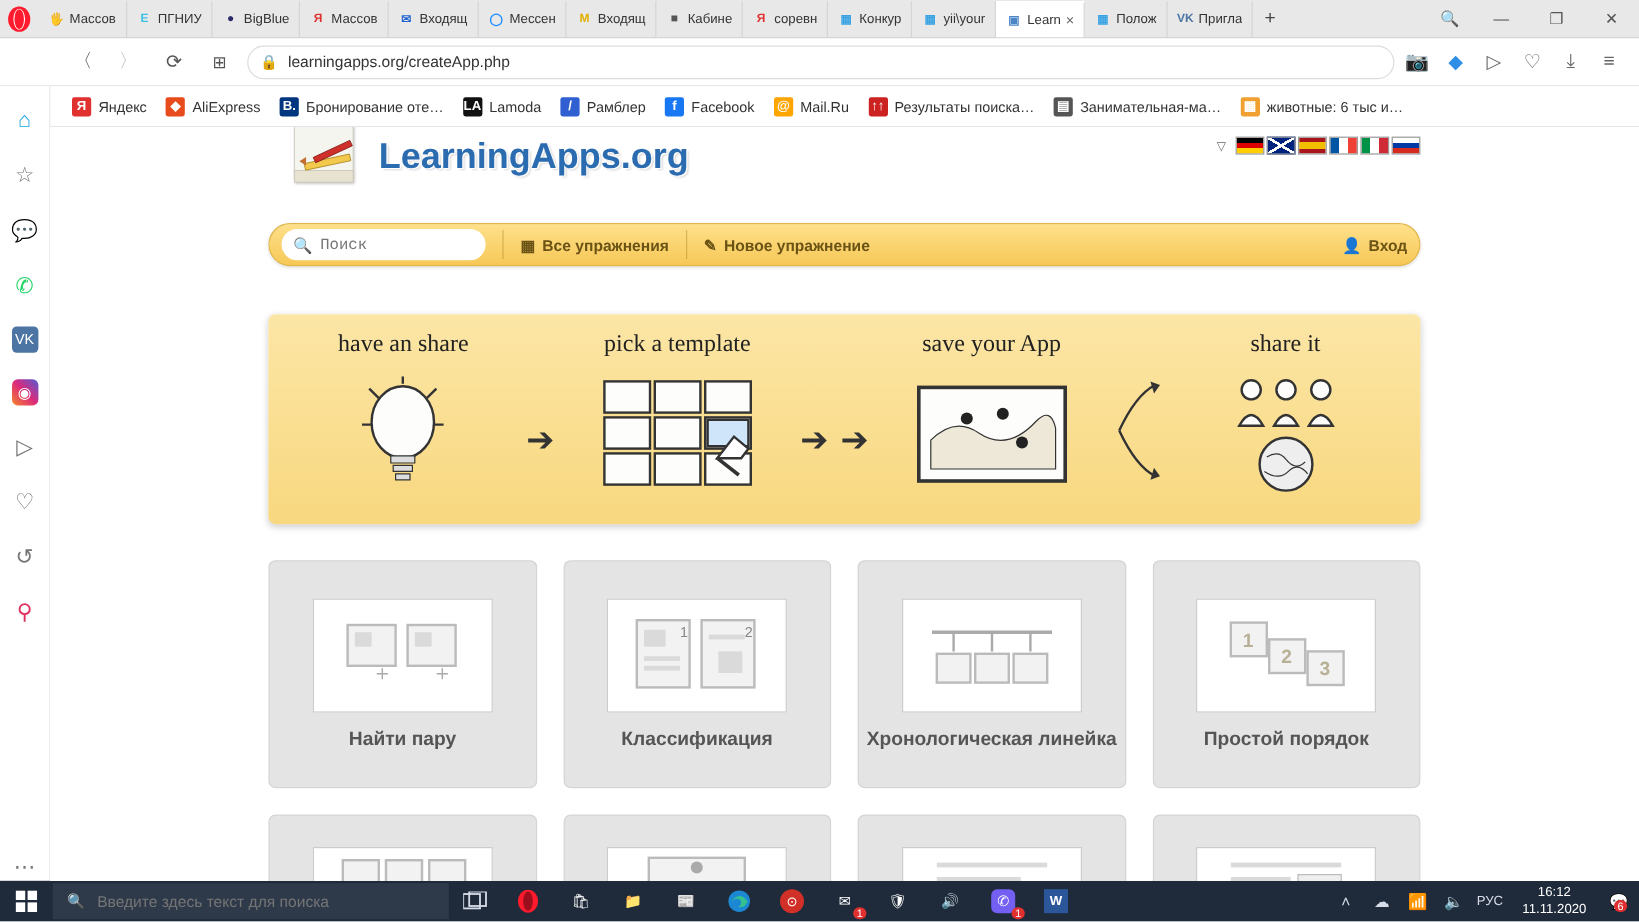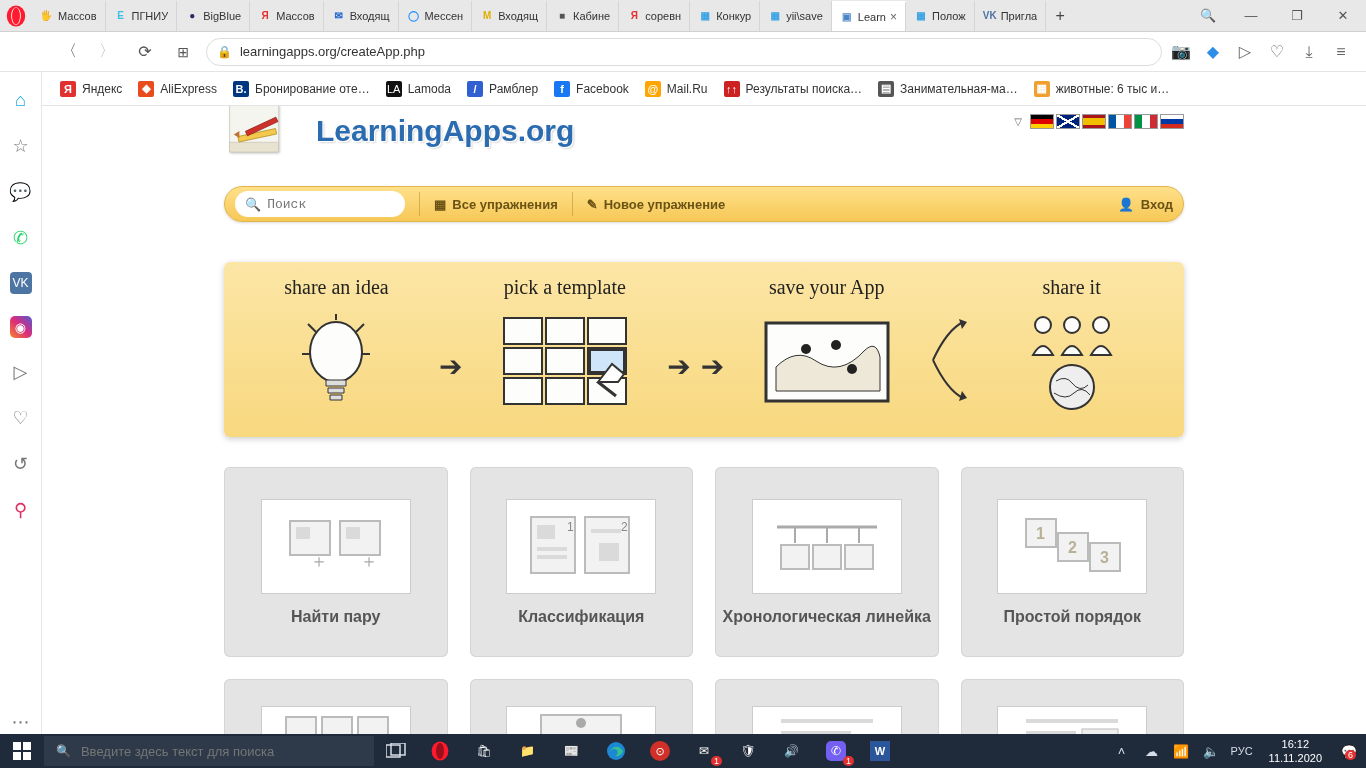--- a/index.html
+++ b/index.html
@@ -35,21 +35,21 @@
 
 .sidebar { position: absolute; left: 0; top: 72px; bottom: 34px; width: 42px; background: #fff; border-right: 1px solid #e8e8e8; display: flex; flex-direction: column; align-items: center; padding-top: 16px; gap: 22px; }
 .sidebar .sic { width: 24px; height: 24px; display: flex; align-items: center; justify-content: center; font-size: 18px; color: #777; cursor: pointer; }
 .sidebar .spacer { flex: 1; }
 
 
 .page { position: absolute; left: 42px; right: 0; top: 106px; bottom: 34px; overflow: auto; background: #fff; }
 .container { width: 960px; margin: 0 auto; position: relative; }
 
 .logo-row { position: relative; height: 80px; }
-.la-logo { position: absolute; left: 0; top: -10px; display: flex; align-items: center; gap: 22px; }
+.la-logo { position: absolute; left: 16px; top: -10px; display: flex; align-items: center; gap: 6px; }
 .la-logo .tools { width: 70px; height: 70px; }
 .la-logo .txt { font-size: 30px; font-weight: bold; color: #2B6CB0; text-shadow: 1px 1px 0 #fff, 2px 2px 2px rgba(0,0,0,.15); }
 .langs { position: absolute; right: 0; top: 8px; display: flex; gap: 2px; align-items: center; }
 .langs .flag { width: 24px; height: 15px; border: 1px solid #999; cursor: pointer; }
 .langs .drop { font-size: 10px; color: #666; margin-right: 6px; }
 
 .navbar { display: flex; align-items: center; height: 36px; background: linear-gradient(#FFE08A, #F6C857); border: 1px solid #E0B64A; border-radius: 18px; padding: 0 10px; gap: 14px; box-shadow: 0 1px 3px rgba(0,0,0,.15); }
 .navbar .search { background: #fff; border-radius: 13px; height: 26px; width: 170px; display: flex; align-items: center; padding: 0 10px; gap: 6px; color: #888; font-size: 13px; }
 .navbar .search input { border: none; outline: none; width: 100%; font-size: 13px; font-family: Liberation Mono, monospace; }
 .navbar .sep { width: 1px; height: 24px; background: rgba(160,120,30,.4); }
@@ -138,21 +138,21 @@
       <div class="tab">
         <span class="favicon" style="color:#E03030;font-weight:bold;font-size:10px">Я</span>
         <span class="ttxt">соревн</span>
       </div>
       <div class="tab">
         <span class="favicon" style="color:#3AA3E3;font-weight:bold;font-size:10px">▦</span>
         <span class="ttxt">Конкур</span>
       </div>
       <div class="tab">
         <span class="favicon" style="color:#3AA3E3;font-weight:bold;font-size:10px">▦</span>
-        <span class="ttxt">yii\save</span>
+        <span class="ttxt">yii\your</span>
       </div>
       <div class="tab active">
         <span class="favicon" style="color:#4A86C6;font-weight:bold;font-size:10px">▣</span>
         <span class="ttxt">Learn</span>
         <span class="close">×</span>
       </div>
       <div class="tab">
         <span class="favicon" style="color:#3AA3E3;font-weight:bold;font-size:10px">▦</span>
         <span class="ttxt">Полож</span>
       </div>
@@ -197,21 +197,21 @@
     </div>
     <div class="bm">
       <span class="bic" style="background:#E84B1C;color:#fff;border-radius:2px;font-weight:bold">◆</span>
       <span>AliExpress</span>
     </div>
     <div class="bm">
       <span class="bic" style="background:#003580;color:#fff;border-radius:2px;font-weight:bold">B.</span>
       <span>Бронирование оте…</span>
     </div>
     <div class="bm">
-      <span class="bic" style="background:#111;color:#fff;border-radius:2px;font-weight:normal">LA</span>
+      <span class="bic" style="background:#111;color:#fff;border-radius:2px;font-weight:bold">LA</span>
       <span>Lamoda</span>
     </div>
     <div class="bm">
       <span class="bic" style="background:#2F5FD0;color:#fff;border-radius:2px;font-weight:bold">/</span>
       <span>Рамблер</span>
     </div>
     <div class="bm">
       <span class="bic" style="background:#1877F2;color:#fff;border-radius:2px;font-weight:bold">f</span>
       <span>Facebook</span>
     </div>
@@ -290,21 +290,21 @@
       </div>
       <div class="spacer"></div>
       <div class="nlink">
         <span>👤</span>
         <span>Вход</span>
       </div>
     </div>
 
     <div class="steps">
       <div class="step">
-        <div class="head">share an idea</div>
+        <div class="head">have an share</div>
         <div class="art">
           <svg width="80" height="100" viewBox="0 0 80 100">
               <ellipse cx="40" cy="40" rx="26" ry="30" fill="#FDFDFB" stroke="#333" stroke-width="2"></ellipse>
               <path d="M30 68 h20 v6 h-20z M32 76 h16 v5 h-16z M34 83 h12 v5 h-12z" fill="#ddd" stroke="#333"></path>
               <path d="M20 20 l-8 -8 M60 20 l8 -8 M40 8 v-6 M14 42 h-8 M66 42 h8" stroke="#333" stroke-width="2"></path>
             </svg>
         </div>
       </div>
       <div class="arrow">➔</div>
       <div class="step">

